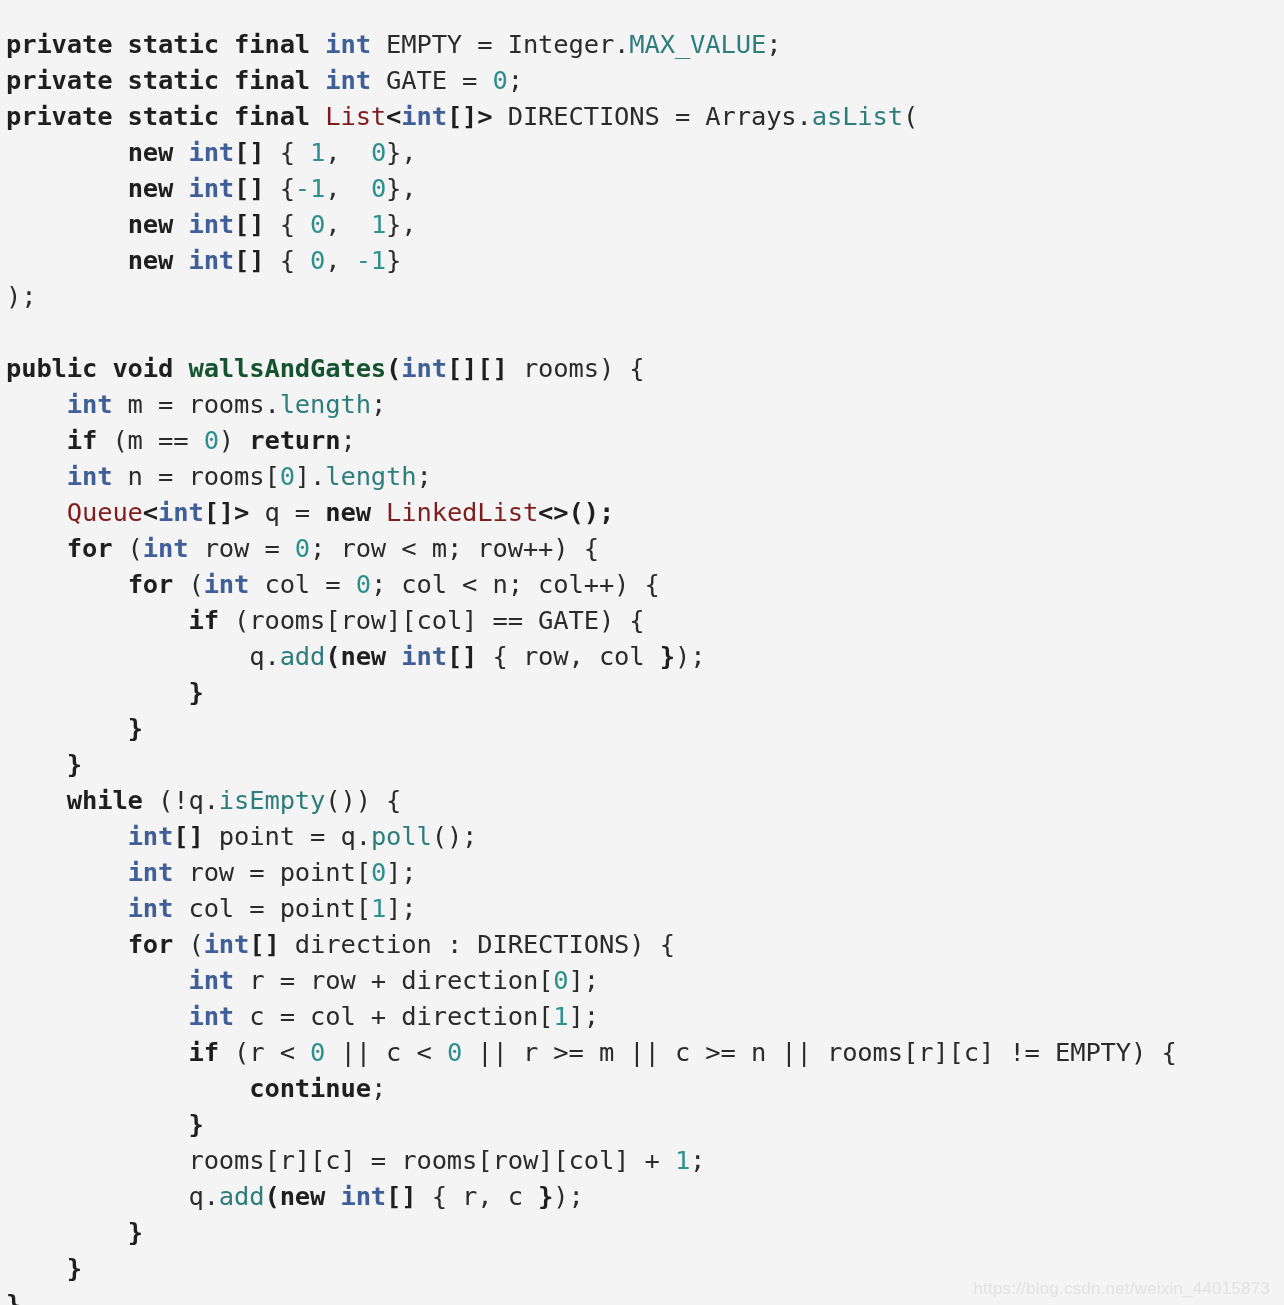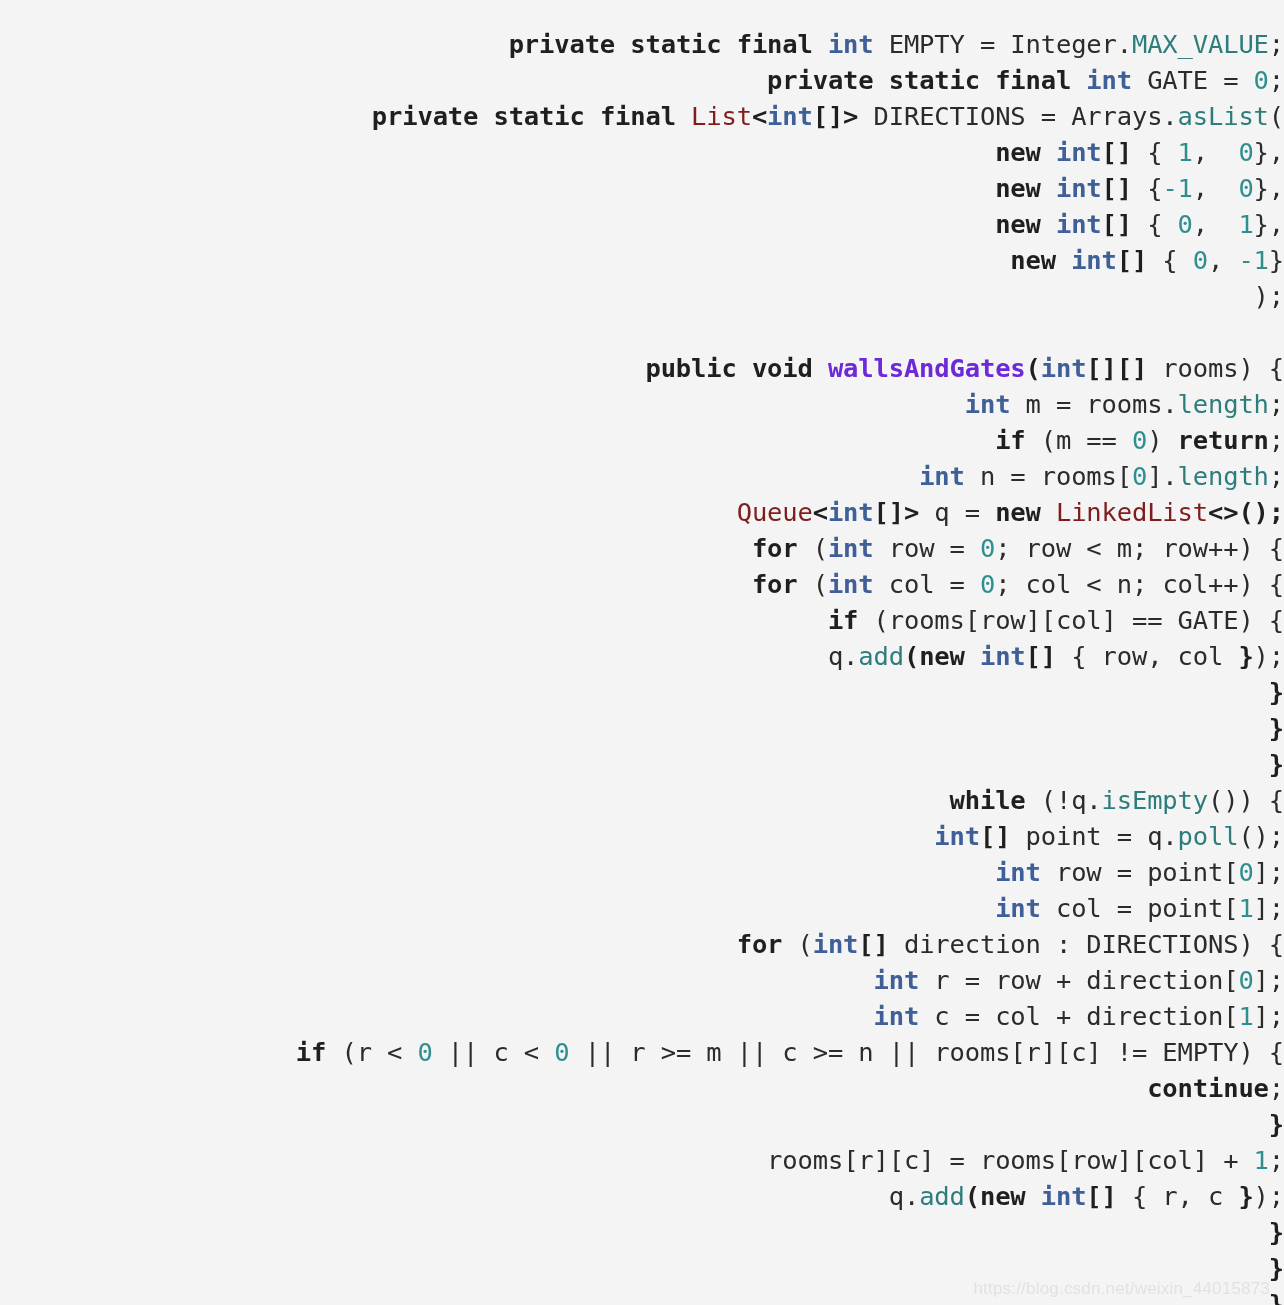--- a/index.html
+++ b/index.html
@@ -25,29 +25,28 @@
     font-size: 25.5px;
     line-height: 36px;
     letter-spacing: -0.15px;
     white-space: pre;
     color: #2b2b2b;
   }
   .code-line {
     height: 36px;
     padding-left: 6px;
     white-space: pre;
-    text-align: right;
   }
   
   .t-kw   { color: #1f1f1f; font-weight: bold; }   
   .t-type { color: #3f5f99; font-weight: bold; }   
   .t-cls  { color: #7f1d1d; }                      
   .t-num  { color: #2f8f8f; }                      
   .t-fn   { color: #2e7d7d; }                      
-  .t-name { color: #6d28d9; font-weight: bold; }   
+  .t-name { color: #14532d; font-weight: bold; }   
   .t-pun  { color: #2b2b2b; }                      
   .t-punb { color: #1f1f1f; font-weight: bold; }                      
 
   #watermark {
     position: absolute;
     right: 14px;
     bottom: 6px;
     font-family: "Liberation Sans", sans-serif;
     font-size: 17px;
     color: #e2e2e2;

